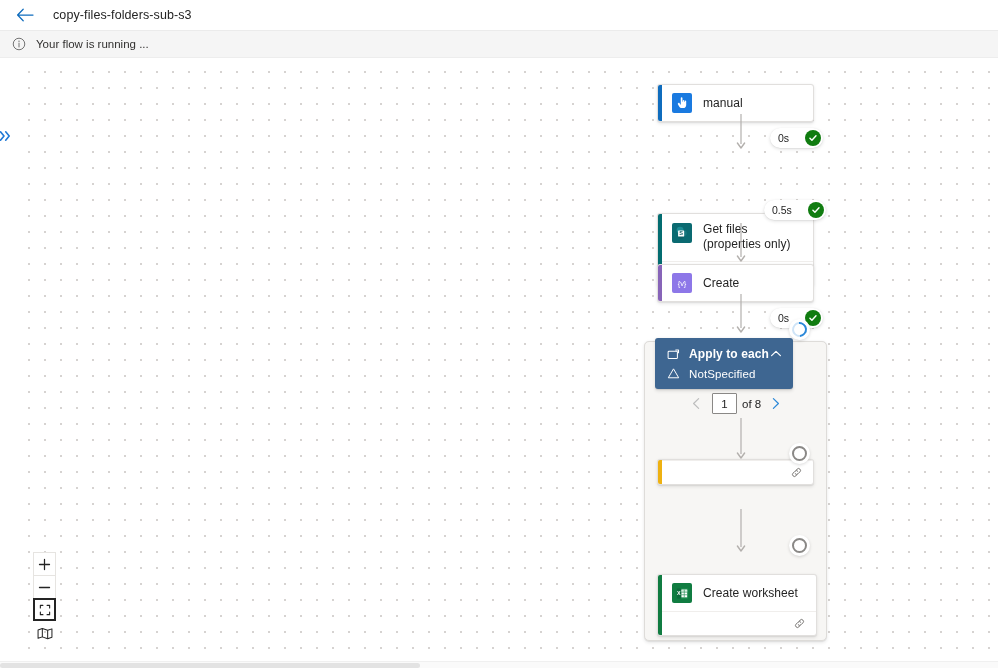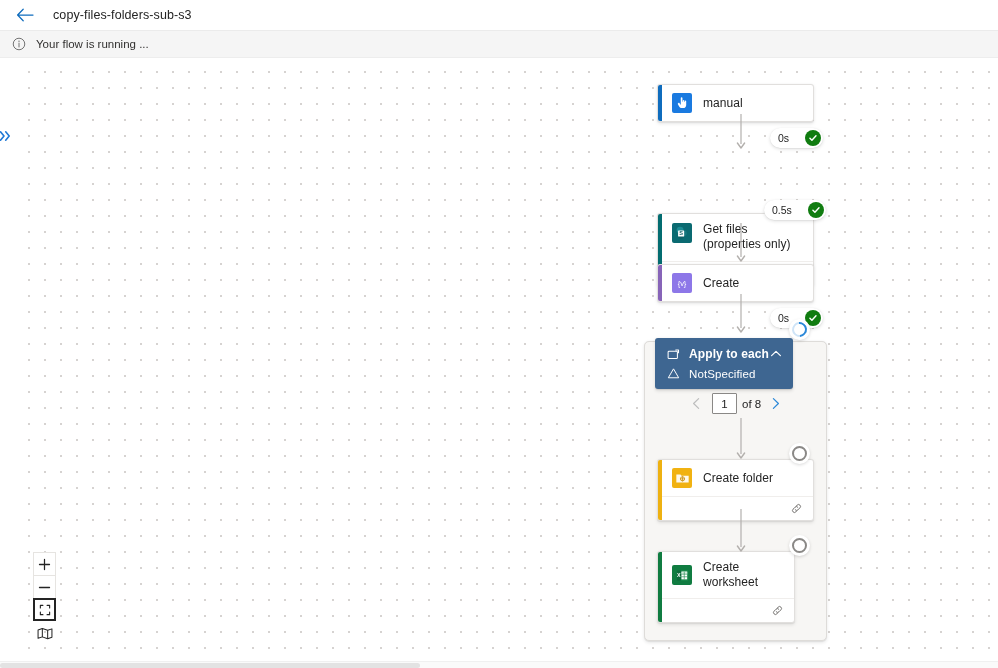--- a/index.html
+++ b/index.html
@@ -468,51 +468,41 @@
 
   <div class="connector" style="left:735px; top:360px;">
     <svg width="12" height="44" viewBox="0 0 12 44">
       <path d="M6 0 V36" stroke="#b3b0ad" stroke-width="1.2"></path>
       <path d="M2.4 35 L6 40 L9.6 35" fill="none" stroke="#b3b0ad" stroke-width="1.4" stroke-linecap="round" stroke-linejoin="round"></path>
     </svg>
   </div>
 
   <div class="node" style="left:657px; top:401px; width:157px;">
     <div class="accent" style="background:#eeb111;"></div>
-    <div class="node-head">
-      <span class="node-icon" style="background:#f1b211;">
-        <svg width="15" height="15" viewBox="0 0 18 18">
-          <path d="M1.6 4.2h5l1.2 1.5h8.6v8.1H1.6z" fill="#ffffff" opacity=".92"></path>
-          <circle cx="9" cy="9.4" r="2.5" fill="none" stroke="#c98b05" stroke-width="1"></circle>
-          <path d="M9 6.4v6M6.2 9.4h5.6" stroke="#c98b05" stroke-width=".85"></path>
-        </svg>
-      </span>
-      <span class="node-title">Create folder</span>
-    </div>
     <div class="node-foot">
       <span class="link-ico">
         <svg width="13" height="13" viewBox="0 0 16 16" fill="none">
           <path d="M6.4 9.6a2.4 2.4 0 0 0 3.4 0l2.4-2.4a2.4 2.4 0 0 0-3.4-3.4L7.7 5" stroke="#605e5c" stroke-width="1.05" stroke-linecap="round"></path>
           <path d="M9.6 6.4a2.4 2.4 0 0 0-3.4 0L3.8 8.8a2.4 2.4 0 0 0 3.4 3.4L8.3 11" stroke="#605e5c" stroke-width="1.05" stroke-linecap="round"></path>
         </svg>
       </span>
     </div>
   </div>
   <div class="status-ring" style="left:789px; top:385px;">
     <span class="ring-pending"></span>
   </div>
 
   <div class="connector" style="left:735px; top:451px;">
     <svg width="12" height="46" viewBox="0 0 12 46">
       <path d="M6 0 V38" stroke="#b3b0ad" stroke-width="1.2"></path>
       <path d="M2.4 37 L6 42 L9.6 37" fill="none" stroke="#b3b0ad" stroke-width="1.4" stroke-linecap="round" stroke-linejoin="round"></path>
     </svg>
   </div>
 
-  <div class="node" style="left:657px; top:493px; width:138px;">
+  <div class="node" style="left:657px; top:516px; width:160px;">
     <div class="accent" style="background:#107c41;"></div>
     <div class="node-head">
       <span class="node-icon" style="background:#107c41;">
         <svg width="15" height="15" viewBox="0 0 18 18">
           <rect x="2" y="2.6" width="14" height="12.8" rx="1" fill="#1a8a4c"></rect>
           <rect x="7.6" y="4.4" width="7" height="9.2" fill="#ffffff"></rect>
           <rect x="7.6" y="4.4" width="7" height="2.6" fill="#d6efe0"></rect>
           <path d="M11.1 4.4v9.2M7.6 7.4h7M7.6 10.5h7" stroke="#1a8a4c" stroke-width=".75"></path>
           <rect x="2" y="2.6" width="5.4" height="12.8" rx="1" fill="#0d6b3b"></rect>
           <text x="4.6" y="11.4" font-family="'Liberation Sans',sans-serif" font-size="6.4" font-weight="bold" fill="#ffffff" text-anchor="middle">X</text>

